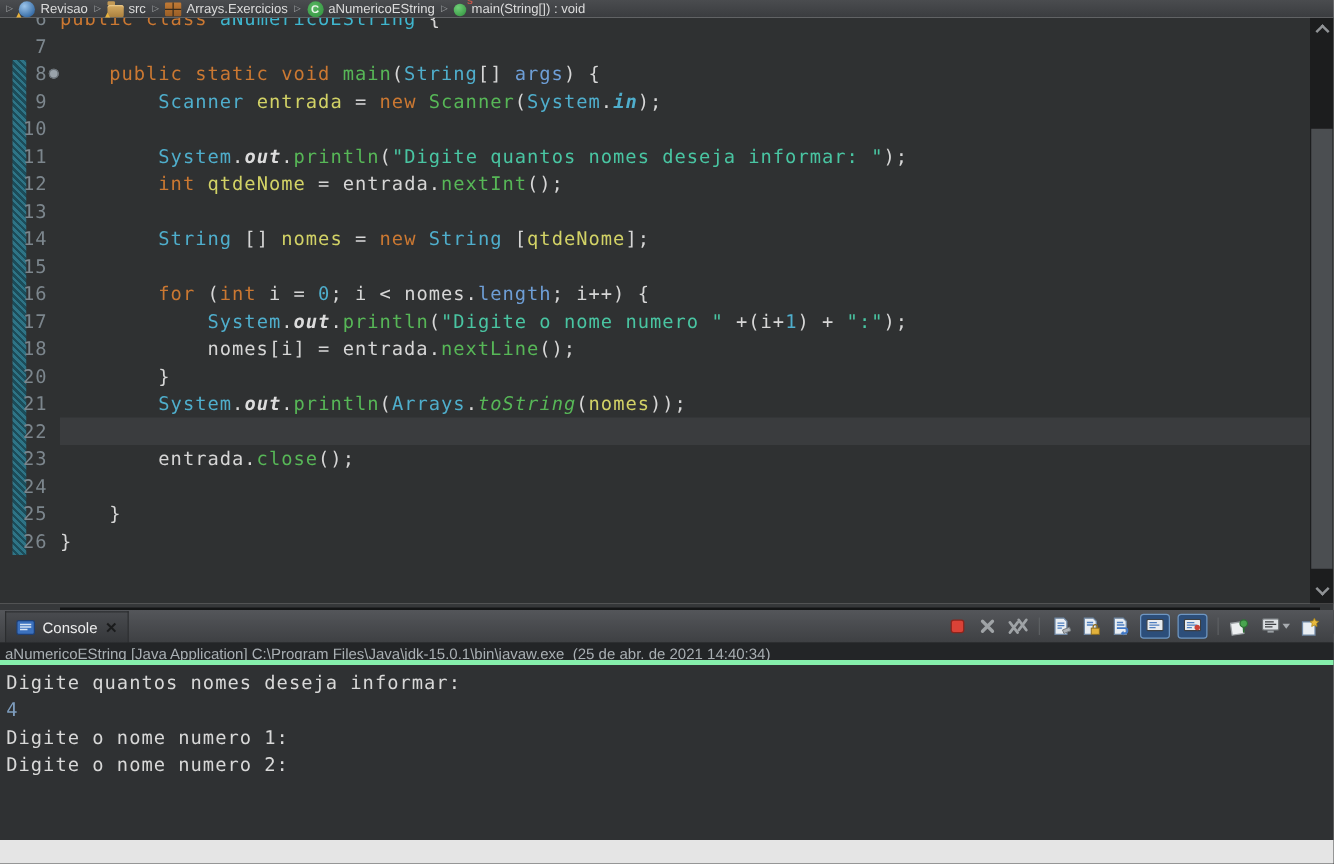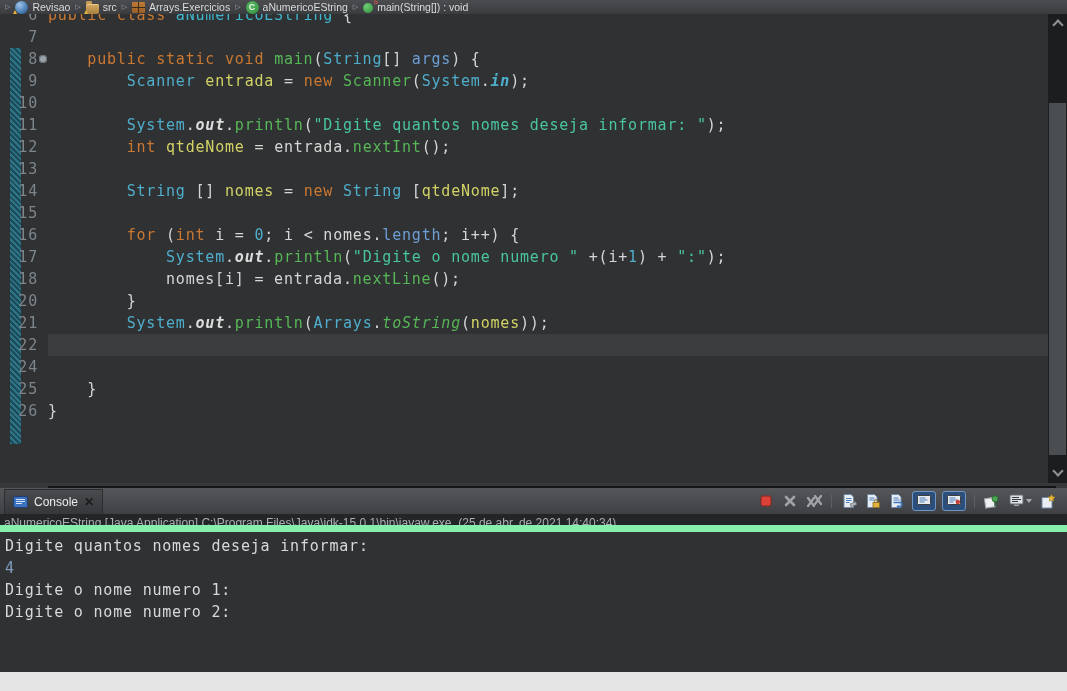--- a/index.html
+++ b/index.html
@@ -75,21 +75,21 @@
     color:#ECECEC;font-size:12px;}
   .ctab-close{font-weight:700;color:#1A1B1C;font-size:12px;line-height:12px;cursor:default;}
   .ctoolbar{margin-left:auto;display:flex;align-items:center;gap:6px;padding-right:10px;}
   .tb{background:none;border:none;padding:0;width:18px;height:20px;display:flex;align-items:center;justify-content:center;}
   .tsep{width:1px;height:14px;background:#5C5F62;margin:0 2px;}
   .tgl{width:24px;height:20px;background:#2C4E7A;border:1px solid #6E96C2;border-radius:3px;
     display:flex;align-items:center;justify-content:center;padding:0;}
   .dd-caret{width:0;height:0;border-left:3.5px solid transparent;border-right:3.5px solid transparent;
     border-top:4px solid #A8ACB0;margin-left:1px;}
   .cstatus{position:absolute;top:26px;left:0;width:100%;height:18px;background:#232527;color:#A9AFB3;
-    font-size:12px;line-height:18px;padding-left:4px;box-sizing:border-box;border-bottom:7px solid #86efac;
+    font-size:12px;line-height:18px;padding-left:4px;box-sizing:border-box;border-bottom:4px solid #86efac;
     white-space:pre;overflow:hidden;}
   .cout{position:absolute;top:45px;left:0;width:100%;height:139px;box-sizing:border-box;padding:2px 0 0 5px;
     font-family:"DejaVu Sans Mono",monospace;font-size:15px;letter-spacing:0.8px;line-height:22px;color:#D8D8D8;
     white-space:pre;}
   .cline.stdin{color:#7E9DBE;}
 </style>
 </head>
 <body>
 
 <div id="app">
@@ -134,20 +134,21 @@
         <div class="crow"><div class="gut">12</div><div class="ctext"><span class="tk-pl">        </span><span class="tk-kw">int</span><span class="tk-pl"> </span><span class="tk-var">qtdeNome</span><span class="tk-pl"> = entrada.</span><span class="tk-meth">nextInt</span><span class="tk-pl">();</span></div></div>
         <div class="crow"><div class="gut">13</div><div class="ctext"></div></div>
         <div class="crow"><div class="gut">14</div><div class="ctext"><span class="tk-pl">        </span><span class="tk-type">String</span><span class="tk-pl"> [] </span><span class="tk-var">nomes</span><span class="tk-pl"> = </span><span class="tk-kw">new</span><span class="tk-pl"> </span><span class="tk-type">String</span><span class="tk-pl"> [</span><span class="tk-var">qtdeNome</span><span class="tk-pl">];</span></div></div>
         <div class="crow"><div class="gut">15</div><div class="ctext"></div></div>
         <div class="crow"><div class="gut">16</div><div class="ctext"><span class="tk-pl">        </span><span class="tk-kw">for</span><span class="tk-pl"> (</span><span class="tk-kw">int</span><span class="tk-pl"> i = </span><span class="tk-numlit">0</span><span class="tk-pl">; i &lt; nomes.</span><span class="tk-field">length</span><span class="tk-pl">; i++) {</span></div></div>
         <div class="crow"><div class="gut">17</div><div class="ctext"><span class="tk-pl">            </span><span class="tk-type">System</span><span class="tk-pl">.</span><span class="tk-sfield">out</span><span class="tk-pl">.</span><span class="tk-meth">println</span><span class="tk-pl">(</span><span class="tk-str">"Digite o nome numero "</span><span class="tk-pl"> +(i+</span><span class="tk-numlit">1</span><span class="tk-pl">) + </span><span class="tk-str">":"</span><span class="tk-pl">);</span></div></div>
         <div class="crow"><div class="gut">18</div><div class="ctext"><span class="tk-pl">            nomes[i] = entrada.</span><span class="tk-meth">nextLine</span><span class="tk-pl">();</span></div></div>
         <div class="crow"><div class="gut">20</div><div class="ctext"><span class="tk-pl">        }</span></div></div>
         <div class="crow"><div class="gut">21</div><div class="ctext"><span class="tk-pl">        </span><span class="tk-type">System</span><span class="tk-pl">.</span><span class="tk-sfield">out</span><span class="tk-pl">.</span><span class="tk-meth">println</span><span class="tk-pl">(</span><span class="tk-type">Arrays</span><span class="tk-pl">.</span><span class="tk-methi">toString</span><span class="tk-pl">(</span><span class="tk-var">nomes</span><span class="tk-pl">));</span></div></div>
         <div class="crow hl"><div class="gut">22</div><div class="ctext"></div></div>
+        <div class="crow"><div class="gut">23</div><div class="ctext"><span class="tk-pl">        entrada.</span><span class="tk-meth">close</span><span class="tk-pl">();</span></div></div>
         <div class="crow"><div class="gut">24</div><div class="ctext"></div></div>
         <div class="crow"><div class="gut">25</div><div class="ctext"><span class="tk-pl">    }</span></div></div>
         <div class="crow"><div class="gut">26</div><div class="ctext"><span class="tk-pl">}</span></div></div>
       </div>
   </div>
 
   <div class="vscroll">
     <div class="vs-btn vs-up">
         <span class="chev up"></span>
       </div>

